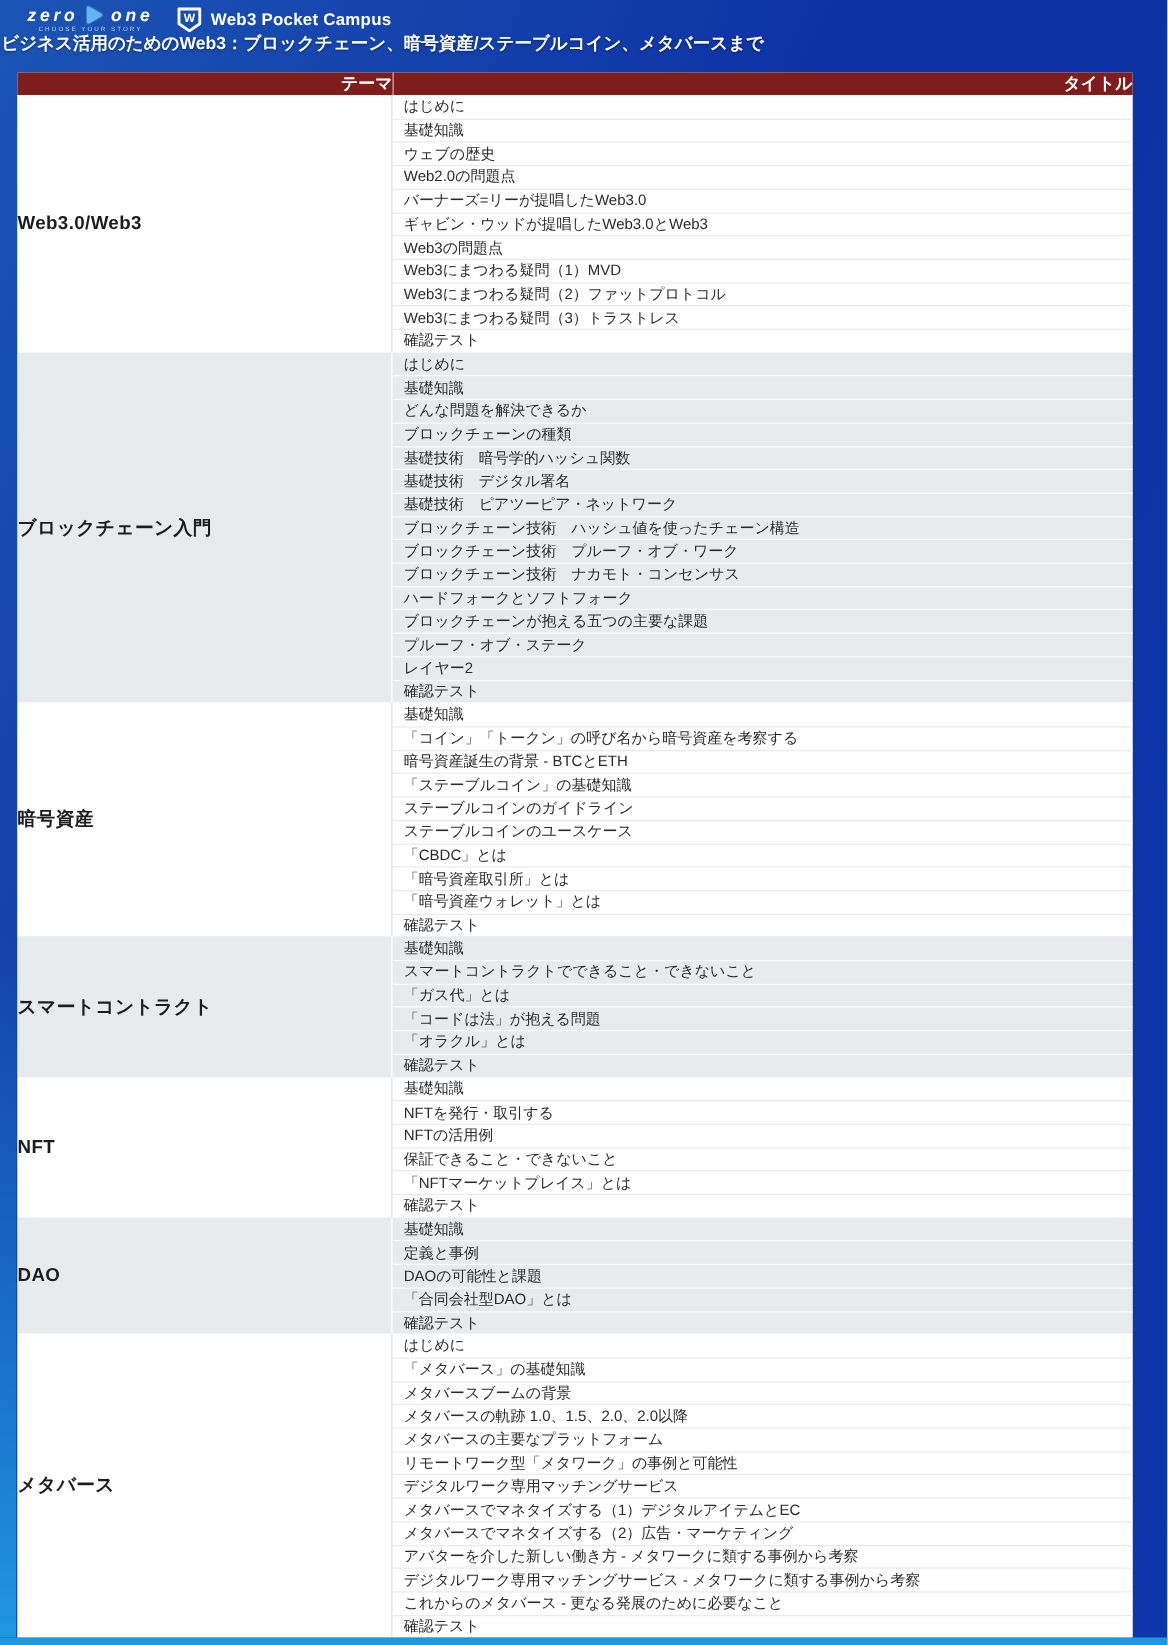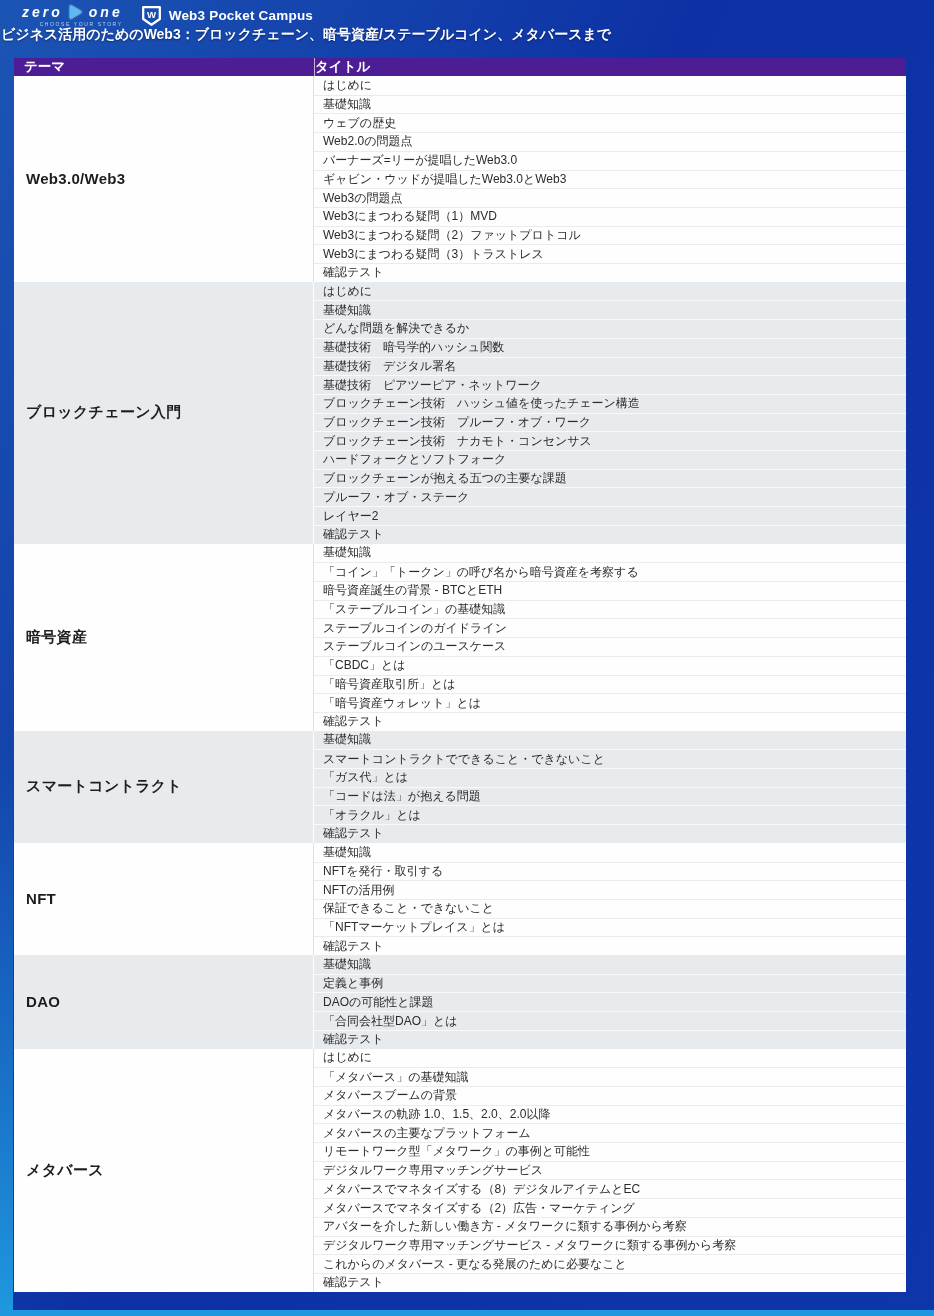--- a/index.html
+++ b/index.html
@@ -11,21 +11,21 @@
   .page{
     position:relative;width:934px;height:1316px;
     background:linear-gradient(115deg,#1b55b4 0%,#0d31a4 45%,#0e36ab 100%);
   }
   
   .top-band{
     position:absolute;left:0;top:0;width:100%;height:30px;
     display:flex;align-items:center;
   }
   .zero-one{
-    margin-left:22px;display:flex;flex-direction:column;align-items:flex-end;
+    margin-left:22px;display:flex;flex-direction:column;align-items:center;
   }
   .zero-one-row{
     display:flex;align-items:center;gap:7px;
     color:#ffffff;font-style:italic;font-weight:bold;
     font-size:14px;letter-spacing:3px;
   }
   .play-tri{
     width:0;height:0;display:inline-block;
     border-left:12px solid #5cb8f2;
     border-top:7px solid transparent;
@@ -47,35 +47,34 @@
     color:#ffffff;font-weight:bold;font-size:14px;line-height:27px;
     white-space:nowrap;overflow:hidden;
     text-shadow:0 1px 2px rgba(0,0,30,.45);
   }
   
   .tbl{
     position:absolute;left:14px;top:58px;width:892px;
     background:#ffffff;
   }
   .thead{
-    display:flex;height:18px;background:#4c1d95;
+    display:flex;height:18px;background:#7f1d1d;text-align:right;
   }
   .th{
     color:#ffffff;font-weight:bold;font-size:13.5px;line-height:18px;
     box-sizing:border-box;white-space:nowrap;
   }
   .th-theme{width:300px;padding-left:10px;}
   .th-title{flex:1;padding-left:0;border-left:1px solid rgba(255,255,255,.65);}
   .section{
     display:flex;
   }
   .theme-cell{
     width:300px;box-sizing:border-box;
     display:flex;align-items:center;
-    padding-left:12px;
     font-weight:bold;font-size:15px;color:#1d1d1f;
     letter-spacing:.3px;
   }
   .titles{flex:1;display:flex;flex-direction:column;}
   .trow{
     height:18.71px;box-sizing:border-box;
     display:flex;align-items:center;
     padding-left:9px;
     font-size:12px;color:#2b2b2e;
     white-space:nowrap;overflow:hidden;
@@ -146,20 +145,21 @@
             <div class="trow">Web3にまつわる疑問（3）トラストレス</div>
             <div class="trow">確認テスト</div>
           </div>
         </div>
         <div class="section sec-gray">
           <div class="theme-cell">ブロックチェーン入門</div>
           <div class="titles">
             <div class="trow">はじめに</div>
             <div class="trow">基礎知識</div>
             <div class="trow">どんな問題を解決できるか</div>
+            <div class="trow">ブロックチェーンの種類</div>
             <div class="trow">基礎技術　暗号学的ハッシュ関数</div>
             <div class="trow">基礎技術　デジタル署名</div>
             <div class="trow">基礎技術　ピアツーピア・ネットワーク</div>
             <div class="trow">ブロックチェーン技術　ハッシュ値を使ったチェーン構造</div>
             <div class="trow">ブロックチェーン技術　プルーフ・オブ・ワーク</div>
             <div class="trow">ブロックチェーン技術　ナカモト・コンセンサス</div>
             <div class="trow">ハードフォークとソフトフォーク</div>
             <div class="trow">ブロックチェーンが抱える五つの主要な課題</div>
             <div class="trow">プルーフ・オブ・ステーク</div>
             <div class="trow">レイヤー2</div>
@@ -216,21 +216,21 @@
         <div class="section sec-white">
           <div class="theme-cell">メタバース</div>
           <div class="titles">
             <div class="trow">はじめに</div>
             <div class="trow">「メタバース」の基礎知識</div>
             <div class="trow">メタバースブームの背景</div>
             <div class="trow">メタバースの軌跡 1.0、1.5、2.0、2.0以降</div>
             <div class="trow">メタバースの主要なプラットフォーム</div>
             <div class="trow">リモートワーク型「メタワーク」の事例と可能性</div>
             <div class="trow">デジタルワーク専用マッチングサービス</div>
-            <div class="trow">メタバースでマネタイズする（8）デジタルアイテムとEC</div>
+            <div class="trow">メタバースでマネタイズする（1）デジタルアイテムとEC</div>
             <div class="trow">メタバースでマネタイズする（2）広告・マーケティング</div>
             <div class="trow">アバターを介した新しい働き方 - メタワークに類する事例から考察</div>
             <div class="trow">デジタルワーク専用マッチングサービス - メタワークに類する事例から考察</div>
             <div class="trow">これからのメタバース - 更なる発展のために必要なこと</div>
             <div class="trow">確認テスト</div>
           </div>
         </div>
       </div>
   </div>
 

